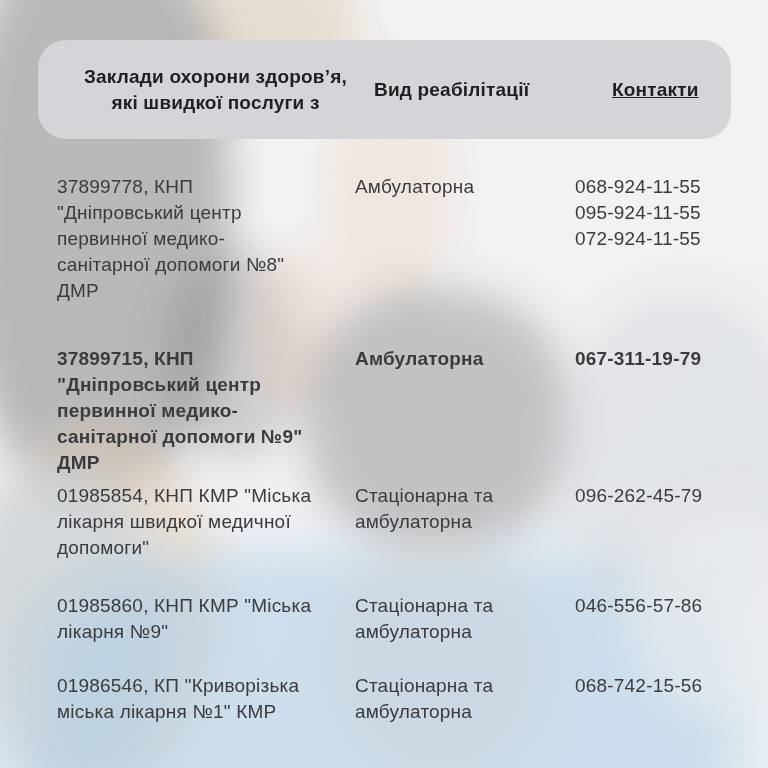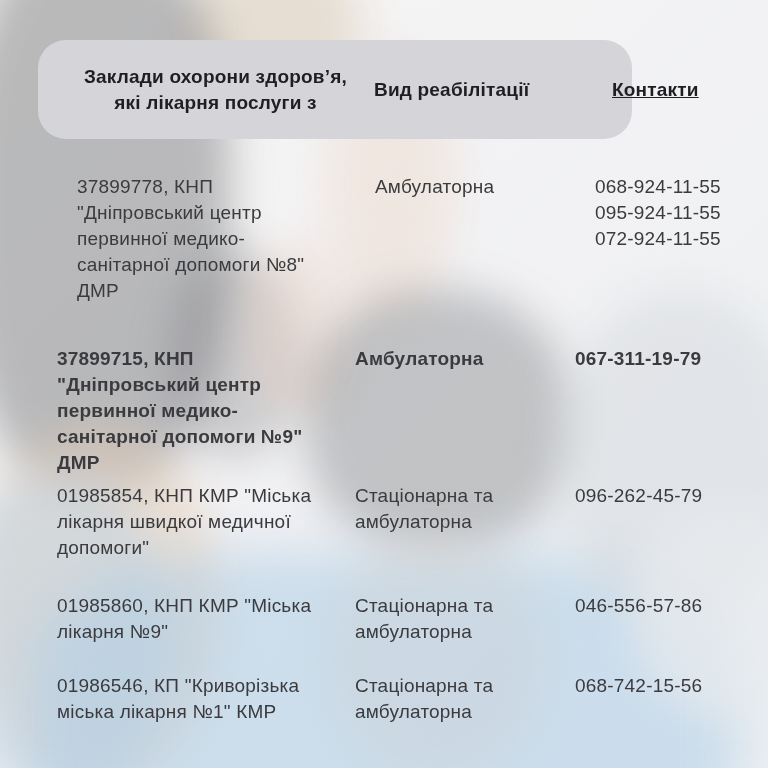--- a/index.html
+++ b/index.html
@@ -31,21 +31,21 @@
   .b-mat         { left: 30px;  top: 550px;  width: 710px; height: 330px; background: rgba(175,205,229,0.55); filter: blur(26px); border-radius: 35%; }
   .b-mat-left    { left: -60px; top: 470px;  width: 230px; height: 330px; background: rgba(178,206,228,0.40); }
   .b-equipment   { left: 555px; top: 290px;  width: 250px; height: 330px; background: rgba(205,210,216,0.40); }
   .b-cart        { left: 630px; top: 500px;  width: 200px; height: 220px; background: rgba(232,235,238,0.70); }
 
   
   .table-wrap { position: absolute; inset: 0; }
   .thead {
     position: absolute;
     left: 38px; top: 40px;
-    width: 594px; height: 99px;
+    width: 693px; height: 99px;
     background: var(--header_bg, #d5d5d9);
     border-radius: 28px;
     display: grid;
     grid-template-columns: 317px 220px 1fr;
     align-items: center;
     box-sizing: border-box;
     padding-left: 19px;
   }
   .thead .hc { font-weight: bold; font-size: 19px; line-height: 26px; color: var(--header_text, #1f1f23); letter-spacing: 0.2px; }
   .hc.c1 { text-align: center; }
@@ -54,21 +54,21 @@
 
   .row {
     position: absolute;
     left: 57px;
     width: 674px;
     display: grid;
     grid-template-columns: 298px 220px 1fr;
   }
   .row .cell { font-size: 19px; line-height: 26px; color: var(--body_text, #3b3b3f); letter-spacing: 0.2px; }
   .cell div { white-space: nowrap; }
-  .row1 { top: 174px; margin-left: 20px; }
+  .row1 { top: 174px; }
   .row2 { top: 346px; font-weight: bold; }
   .row3 { top: 483px; }
   .row4 { top: 593px; }
   .row5 { top: 673px; }
 </style>
 </head>
 <body>
 
 <div class="stage">
 
@@ -85,21 +85,21 @@
     <div class="blob b-mat"></div>
     <div class="blob b-equipment"></div>
     <div class="blob b-cart"></div>
   </div>
 
   <div class="table-wrap">
 
     <div class="thead">
       <div class="hc c1">
           <div>Заклади охорони здоров’я,</div>
-          <div>які лікарня послуги з</div>
+          <div>які швидкої послуги з</div>
         </div>
       <div class="hc c2">Вид реабілітації</div>
       <div class="hc c3">Контакти</div>
     </div>
 
     <div class="row row1">
       <div class="cell">
           <div>37899778, КНП</div>
           <div>"Дніпровський центр</div>
           <div>первинної медико-</div>

